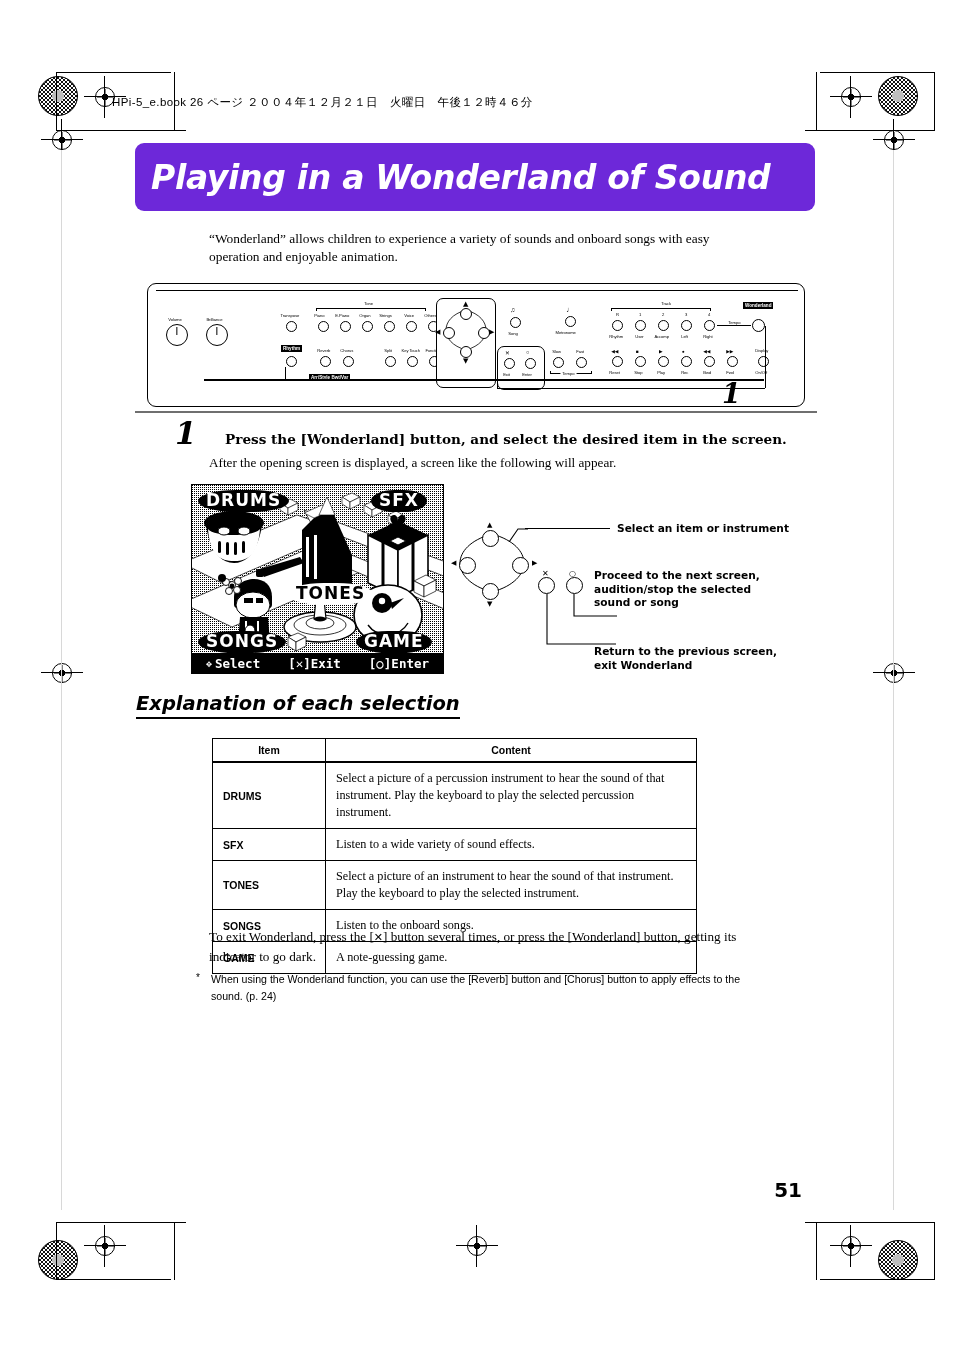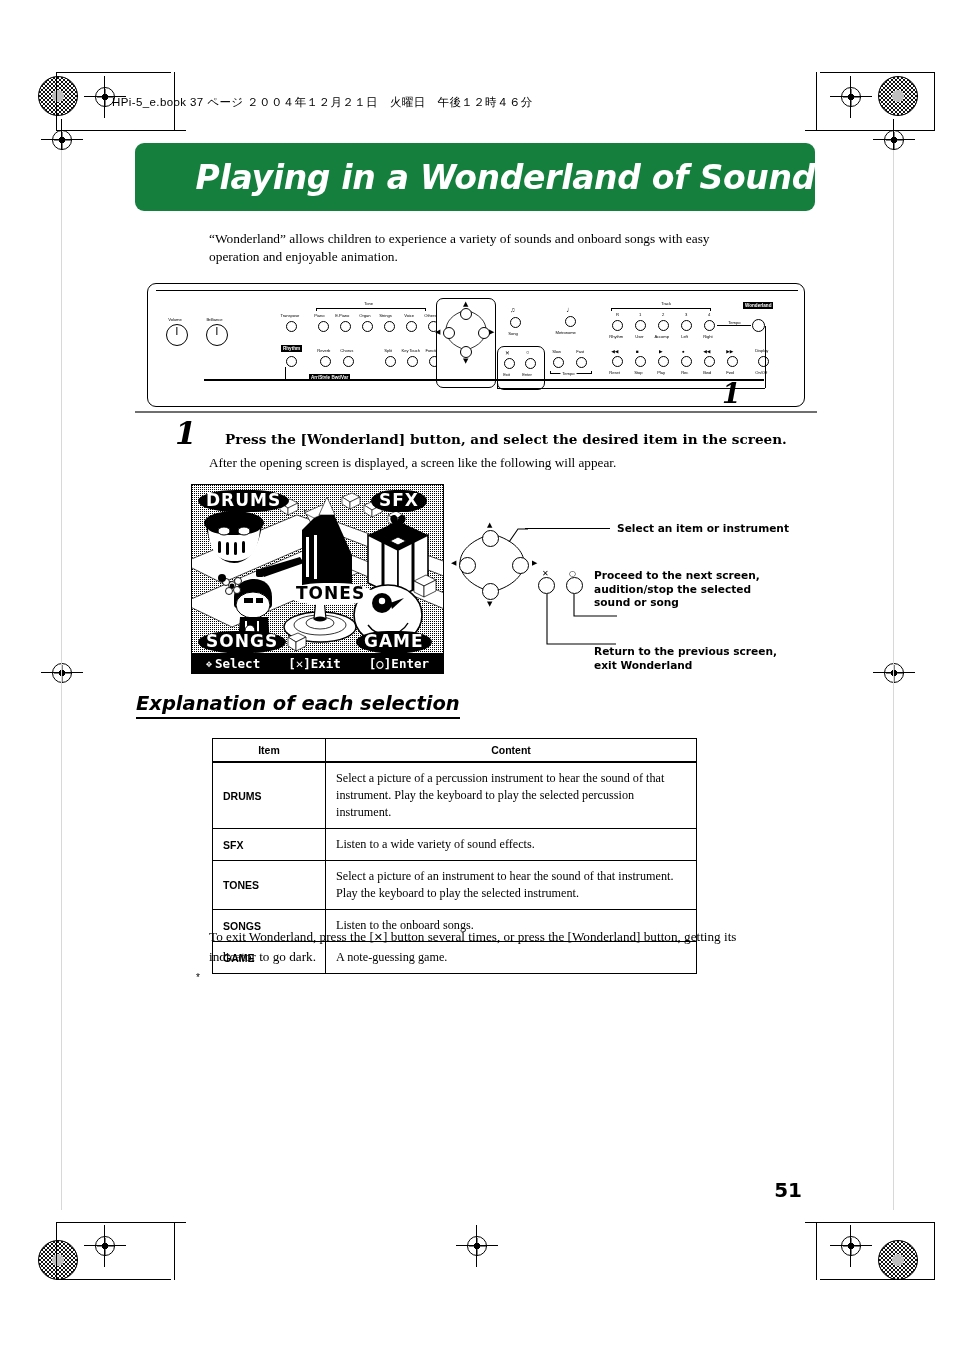--- a/index.html
+++ b/index.html
@@ -49,22 +49,22 @@
   
   .bookline {
     position:absolute; left:112px; top:95px;
     font-family:"Liberation Sans", sans-serif;
     font-size:11.5px; letter-spacing:0.4px; color:#000; white-space:nowrap;
   }
 
   
   .title-banner {
     position:absolute; left:135px; top:143px; width:680px; height:68px;
-    background:#15803d; border-radius:9px;
-    display:flex; align-items:center;justify-content:flex-end;
+    background:#6d28d9; border-radius:9px;
+    display:flex; align-items:center;
   }
   .title-banner h1 {
     margin:0; padding-left:16px;
     color:#fff;
     font-family:"DejaVu Sans", sans-serif;
     font-weight:bold; font-size:33px; letter-spacing:-0.3px;
     font-style:italic;
     transform:skewX(-0deg);
   }
 
@@ -308,21 +308,21 @@
 <div class="cropcorner" style="left:805px;top:1222px;">
   <span style="left:15px;top:57px;width:115px;height:1px;"></span>
   <span style="left:129px;top:0;width:1px;height:58px;"></span>
   <span style="left:0;top:0;width:130px;height:1px;"></span>
   <span style="left:11px;top:0;width:1px;height:58px;"></span>
 </div>
 
 <div class="vhair" style="left:61px;top:150px;height:1060px;background:#d8d8d8;"></div>
 <div class="vhair" style="left:893px;top:150px;height:1060px;background:#d8d8d8;"></div>
 
-<div class="bookline">HPi-5_e.book  37 ページ  ２００４年１２月２１日　火曜日　午後１２時４６分</div>
+<div class="bookline">HPi-5_e.book  26 ページ  ２００４年１２月２１日　火曜日　午後１２時４６分</div>
 
 <div class="title-banner">
   <h1>Playing in a Wonderland of Sound</h1>
 </div>
 
 <div class="intro">“Wonderland” allows children to experience a variety of sounds and onboard songs with easy operation and enjoyable animation.</div>
 
 <div class="panel-box">
   <div class="panel-inner">
 
@@ -684,15 +684,16 @@
     </tr>
   </tbody>
 </table>
 
 <div class="closing">
   <span>To exit Wonderland, press the [</span><span class="xglyph">✕</span><span>] button several times, or press the [Wonderland] button, getting its indicator to go dark.</span>
 </div>
 
 <div class="note-star">*</div>
 <div class="note-body">
+  <div>When using the Wonderland function, you can use the [Reverb] button and [Chorus] button to apply effects to the sound. (p. 24)</div>
 </div>
 
 <div class="pageno">51</div>
 
 </body></html>

